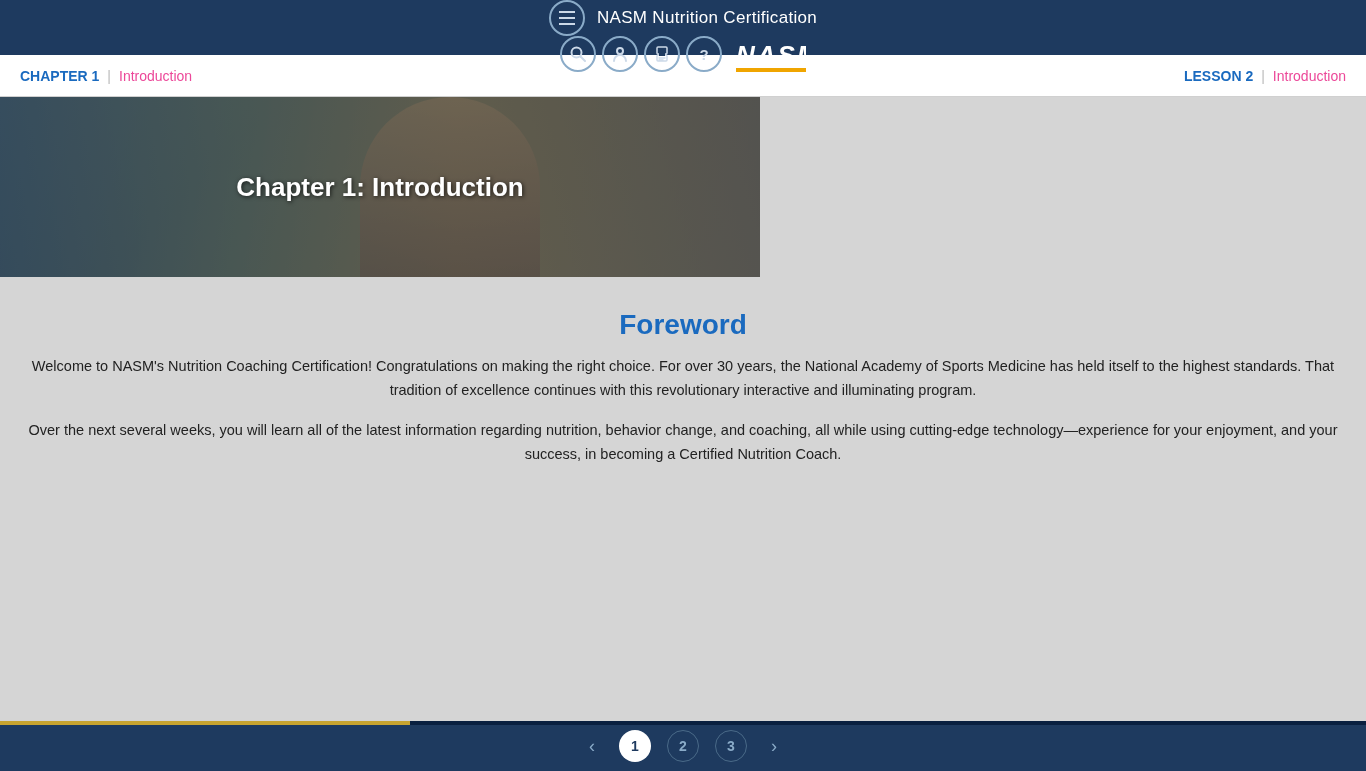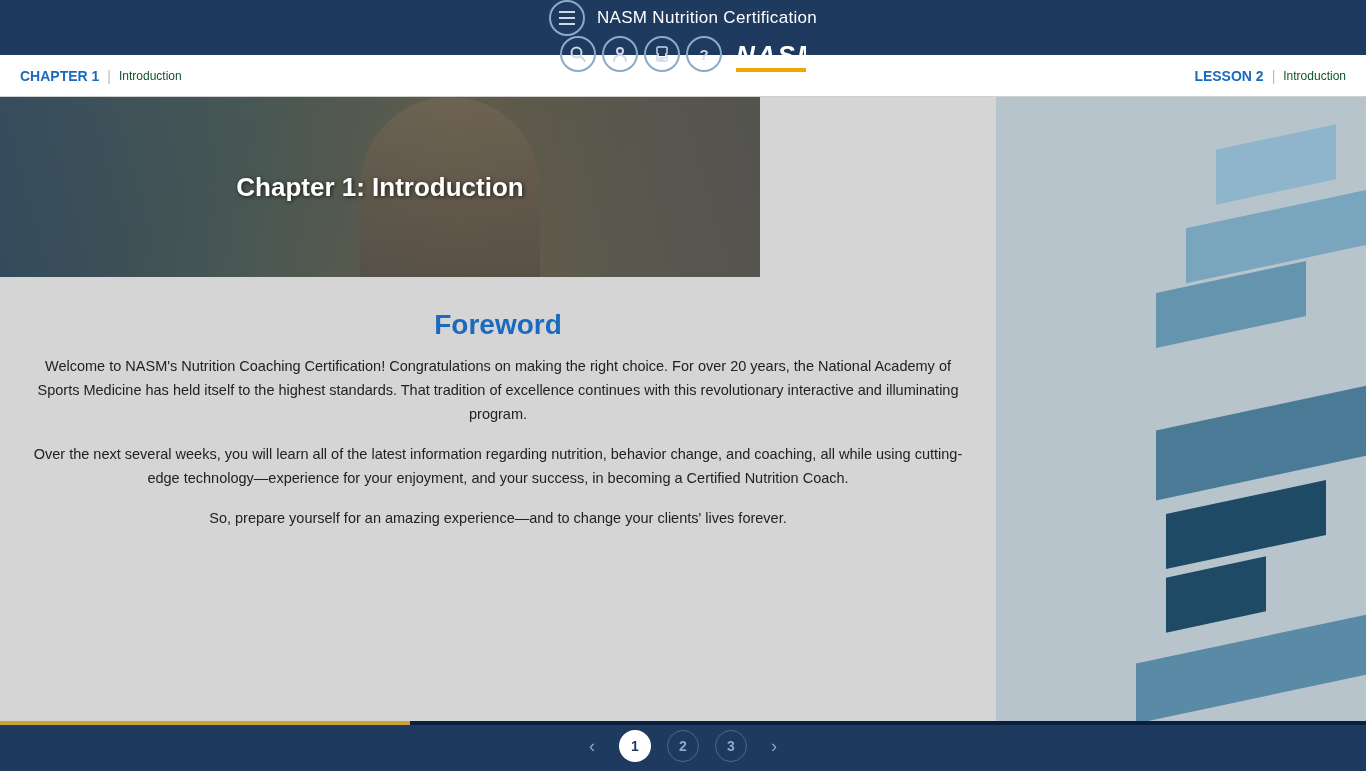--- a/index.html
+++ b/index.html
@@ -78,29 +78,30 @@
     .breadcrumb-chapter {
       color: #1a6abf;
       font-weight: 700;
       font-size: 14px;
     }
     .breadcrumb-divider {
       color: #bbb;
       font-size: 14px;
     }
     .breadcrumb-lesson-name {
-      color: #14532d;
-      font-size: 12px;
+      color: #ec4899;
+      font-size: 14px;
     }
 
     
     .main-area {
       display: flex;
       height: calc(771px - 55px - 42px - 50px);
       background: #6d28d9;
+      flex-direction: column;
     }
 
     
     .content-panel {
       flex: 1;
       background: #d5d5d5;
       overflow: hidden;
       position: relative;
     }
 
@@ -347,23 +348,22 @@
 
       <div style="position:absolute;inset:0;background:linear-gradient(to right, #5a7a8a 0%, #8a9a7a 30%, #c4a86a 60%, #9a8870 100%);opacity:0.7;"></div>
 
       <div style="position:absolute;right:220px;top:0;width:180px;height:180px;background:linear-gradient(to bottom,#c8a070,#8a6850);border-radius:50% 50% 0 0;opacity:0.6;"></div>
       <div style="position:absolute;inset:0;background:rgba(20,35,50,0.45);"></div>
       <span class="video-title-overlay">Chapter 1: Introduction</span>
     </div>
 
     <div class="text-content">
       <h2 class="foreword-title">Foreword</h2>
-      <p class="foreword-text">Welcome to NASM's Nutrition Coaching Certification! Congratulations on making the right choice. For over 20 years, the National Academy of Sports Medicine has held itself to the highest standards. That tradition of excellence continues with this revolutionary interactive and illuminating program.</p>
+      <p class="foreword-text">Welcome to NASM's Nutrition Coaching Certification! Congratulations on making the right choice. For over 30 years, the National Academy of Sports Medicine has held itself to the highest standards. That tradition of excellence continues with this revolutionary interactive and illuminating program.</p>
       <p class="foreword-text">Over the next several weeks, you will learn all of the latest information regarding nutrition, behavior change, and coaching, all while using cutting-edge technology—experience for your enjoyment, and your success, in becoming a Certified Nutrition Coach.</p>
-      <p class="foreword-text">So, prepare yourself for an amazing experience—and to change your clients' lives forever.</p>
     </div>
 
 
   </div>
 
   <div class="deco-panel">
     <div class="deco-shapes">
       <div class="deco-shape deco-shape-1"></div>
       <div class="deco-shape deco-shape-2"></div>
       <div class="deco-shape deco-shape-3"></div>

